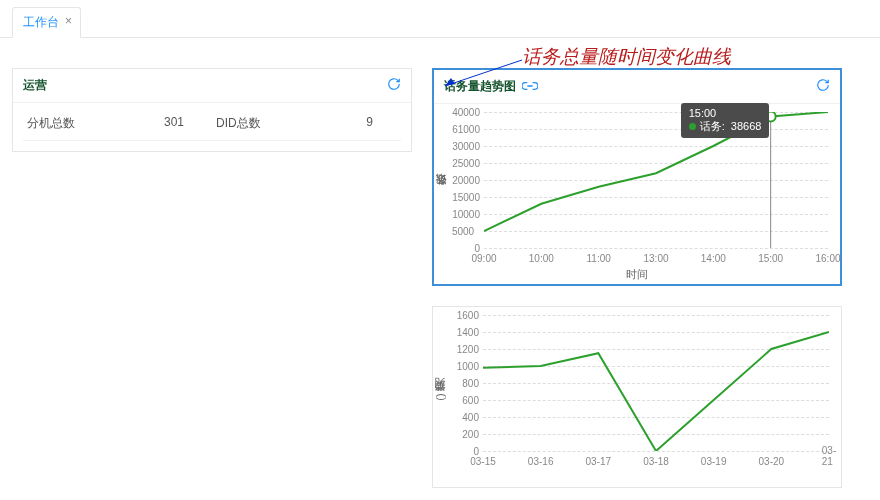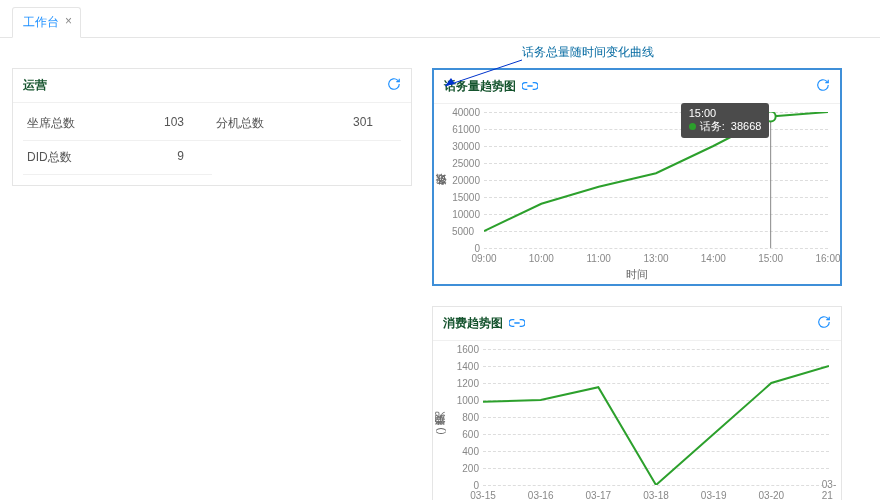--- a/index.html
+++ b/index.html
@@ -75,23 +75,24 @@
     padding: 8px 4px;
     border-bottom: 1px solid #f0f0f0;
     color: #666;
   }
   .stat-label { color: #555; }
   .stat-val { color: #555; padding-right: 24px; }
   .annotation {
     position: absolute;
     top: -4px;
     left: 90px;
-    color: #0369a1;
-    font-size: 12px;
+    color: #b91c1c;
+    font-size: 19px;
     font-family: SimSun, serif;
+    font-style: italic;
   }
   .arrow-svg {
     position: absolute;
     top: 10px;
     left: 5px;
     pointer-events: none;
   }
   .chart-body {
     position: relative;
     height: 180px;
@@ -176,24 +177,20 @@
       <div class="panel-header">
         <span class="panel-title">运营</span>
         <span class="refresh-icon">
           <svg width="14" height="14" viewBox="0 0 24 24" fill="none" stroke="#1e90ff" stroke-width="2">
               <path d="M21 12a9 9 0 1 1-3-6.7L21 8"></path>
               <path d="M21 3v5h-5"></path>
             </svg>
         </span>
       </div>
       <div class="stats-grid">
-        <div class="stat-row">
-          <span class="stat-label">坐席总数</span>
-          <span class="stat-val">103</span>
-        </div>
         <div class="stat-row">
           <span class="stat-label">分机总数</span>
           <span class="stat-val">301</span>
         </div>
         <div class="stat-row">
           <span class="stat-label">DID总数</span>
           <span class="stat-val">9</span>
         </div>
       </div>
     </div>
@@ -257,34 +254,20 @@
             </svg>
             <div class="tooltip" style="left: 196.667px; top: -9.4712px;">
               <div>15:00</div>
               <div><span class="dot"></span>话务:&nbsp;&nbsp;38668</div>
             </div>
           </div>
       </div>
     </div>
 
     <div class="panel">
-      <div class="panel-header">
-        <span class="panel-title">消费趋势图</span>
-        <span class="link-icon">
-          <svg width="16" height="10" viewBox="0 0 24 12" fill="none" stroke="#1e90ff" stroke-width="2">
-              <path d="M8 1H5a5 5 0 0 0 0 10h3M16 1h3a5 5 0 0 1 0 10h-3M8 6h8"></path>
-            </svg>
-        </span>
-        <span class="refresh-icon">
-          <svg width="14" height="14" viewBox="0 0 24 24" fill="none" stroke="#1e90ff" stroke-width="2">
-              <path d="M21 12a9 9 0 1 1-3-6.7L21 8"></path>
-              <path d="M21 3v5h-5"></path>
-            </svg>
-        </span>
-      </div>
       <div class="chart-body">
         <span class="y-axis-label">消费(元)</span>
 
         <div class="plot-area" id="plot1">
             <div class="grid-line" style="top: 136px;"></div>
             <div class="y-tick" style="top: 136px;">0</div>
             <div class="grid-line" style="top: 119px;"></div>
             <div class="y-tick" style="top: 119px;">200</div>
             <div class="grid-line" style="top: 102px;"></div>
             <div class="y-tick" style="top: 102px;">400</div>

